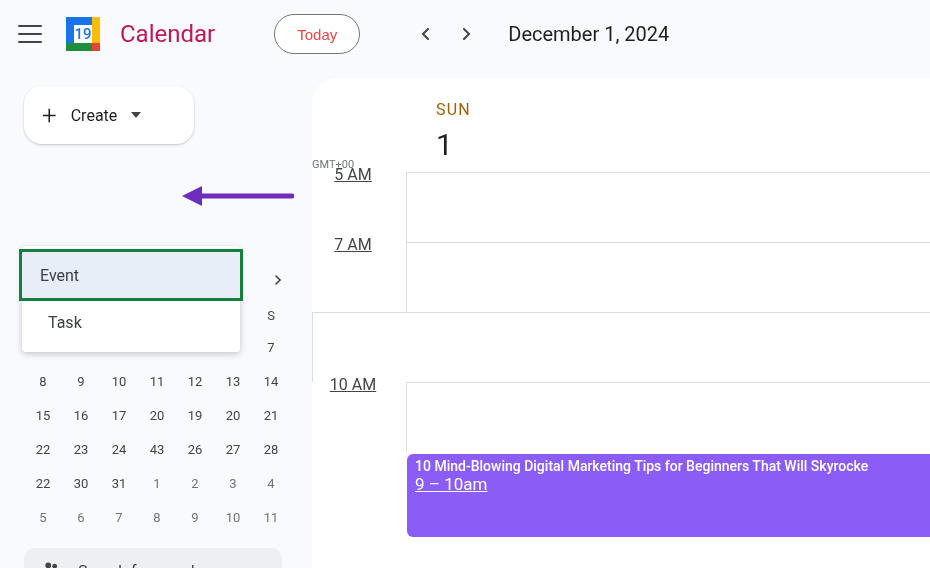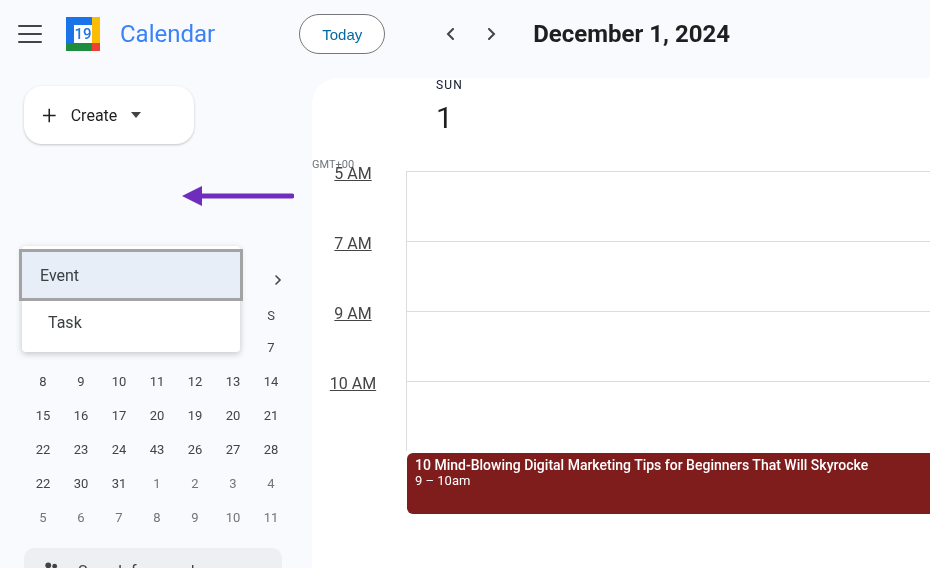--- a/index.html
+++ b/index.html
@@ -24,49 +24,49 @@
   .logo {
     width:42px; height:42px; position:relative; margin-right:10px;
   }
   .logo-sq { position:absolute; inset:4px 4px 4px 4px; background:#fff; border: none;}
   .logo-blue { position:absolute; top:4px; left:4px; width:34px; height:8px; background:#1a73e8;}
   .logo-blue2 { position:absolute; top:4px; left:4px; width:8px; height:34px; background:#1a73e8;}
   .logo-green { position:absolute; bottom:4px; left:4px; width:34px; height:8px; background:#1e8e3e;}
   .logo-yellow{ position:absolute; top:4px; right:4px; width:8px; height:34px; background:#fbbc04;}
   .logo-red { position:absolute; bottom:4px; right:4px; width:8px; height:8px; background:#ea4335;}
   .logo-day { position:absolute; inset:12px 12px 12px 12px; display:flex; align-items:center; justify-content:center; font-size:15px; font-weight:500; color:#1a73e8;}
-  .app-title { font-size:24px; font-weight:400; color:#3b82f6; margin-right:78px;}
+  .app-title { font-size:24px; font-weight:400; color:#be185d; margin-right:53px;}
   .today-btn {
     border:1px solid #747775; background:#fff; border-radius:22px;
-    height:40px; padding:0 22px; font-size:15px; color:#0369a1; cursor:pointer;
+    height:40px; padding:0 22px; font-size:15px; color:#ef4444; cursor:pointer;
   }
   .nav-arrows { display:flex; gap:4px; margin:0 18px 0 42px;}
   .nav-arrow { width:36px; height:36px; display:flex; align-items:center; justify-content:center; color:#444; cursor:pointer;}
-  .date-title { font-size:24px; font-weight:700; }
+  .date-title { font-size:20px; font-weight:400; }
   
   .sidebar {
     position:absolute; left:0; top:68px; width:296px; padding:18px 0 0 24px;
   }
   .create-btn {
     display:flex; align-items:center; gap:14px;
     background:#fff; border-radius:18px; height:58px; padding:0 18px;
     width:170px; box-shadow:0 1px 3px rgba(0,0,0,.15), 0 1px 2px rgba(0,0,0,.08);
     cursor:pointer; font-size:16px;
   }
   .plus { font-size:26px; font-weight:300; color:#1f1f1f; line-height:0;}
   .tri { width:0; height:0; border-left:5px solid transparent; border-right:5px solid transparent; border-top:6px solid #444;}
   .arrow-annotation { position:absolute; left:180px; top:108px; width:114px; height:40px; pointer-events:none;}
   
   .dropdown {
     position:absolute; left:22px; top:178px; width:218px;
     background:#fff; border-radius:4px; box-shadow:0 2px 6px rgba(60,64,67,.28);
     padding:6px 0; z-index:5;
   }
   .dropdown-item { height:48px; display:flex; align-items:center; padding:0 26px; font-size:16px; color:#3c4043; cursor:pointer;}
-  .dropdown-item.hl { background:#e8eef7; border:3px solid #a3a3a3; height:52px; margin:-3px; padding:0 18px;}
+  .dropdown-item.hl { background:#e8eef7; border:3px solid #15803d; height:52px; margin:-3px; padding:0 18px;}
   
   .minical { margin-top:116px; width:266px; font-size:13px; color:#444;}
   .minical-top { height:40px; display:flex; align-items:center; justify-content:flex-end; padding-right:0;}
   .chev { width:24px; height:24px; display:flex; align-items:center; justify-content:center; color:#444; cursor:pointer;}
   .minical-grid { display:grid; grid-template-columns:repeat(7, 38px); }
   .minical-cell { height:34px; display:flex; align-items:center; justify-content:center; cursor:pointer;}
   .minical-dow { color:#444; font-weight:400; height:30px;}
   .minical-other { color:#70757a;}
   
   .search-ppl {
@@ -74,34 +74,34 @@
     display:flex; align-items:center; gap:16px; padding:0 16px; color:#444;
   }
   
   .main {
     position:absolute; left:312px; top:78px; right:0; bottom:0;
     background:#fff; border-top-left-radius:26px;
   }
   .dayhdr { display:flex; }
   .tzcol { width:94px; }
   .daycol { flex:1; display:flex; flex-direction:column; align-items:flex-start; padding-left:30px;}
-  .dow-lbl { font-size:12px; color:#0f172a; letter-spacing:1.2px; }
+  .dow-lbl { font-size:16px; color:#a16207; letter-spacing:1.2px; margin-top:22px;}
   .daynum { font-size:30px; font-weight:400; margin-top:8px; margin-bottom:10px;}
   .tz-lbl { font-size:11px; color:#70757a; text-align:left; padding-right:10px; margin-top:80px;}
   .grid { position:relative; margin-top:0;}
   .hour-row { height:70px; display:flex; }
   .hour-lbl { width:94px; font-size:16px; color:#444; text-align:center; padding-right:12px; position:relative; top:-7px;text-decoration:underline;}
   .hour-cell { flex:1; border-top:1px solid #dadce0; border-left:1px solid #dadce0;}
   .event {
-    position:absolute; left:95px; right:0; top:292px; height:61px;
-    background:#7f1d1d; color:#fff; border-radius:6px 0 0 6px;
+    position:absolute; left:95px; right:0; top:292px; height:83px;
+    background:#8b5cf6; color:#fff; border-radius:6px 0 0 6px;
     padding:4px 8px; font-size:14px; font-weight:500; cursor:pointer;
     overflow:hidden;
   }
-  .event .time { font-weight:400; font-size:13px;}
+  .event .time { font-weight:400; font-size:17px;text-decoration:underline;}
 </style>
 </head>
 <body>
 
 <div class="header">
   <div class="menu-icon">
       <span></span>
       <span></span>
       <span></span>
     </div>
@@ -240,21 +240,20 @@
 
     <div class="hour-row">
         <div class="hour-lbl">5 AM</div>
         <div class="hour-cell"></div>
       </div>
       <div class="hour-row">
         <div class="hour-lbl">7 AM</div>
         <div class="hour-cell"></div>
       </div>
       <div class="hour-row">
-        <div class="hour-lbl">9 AM</div>
         <div class="hour-cell"></div>
       </div>
       <div class="hour-row">
         <div class="hour-lbl">10 AM</div>
         <div class="hour-cell"></div>
       </div>
       <div class="event" style="top: 282px;">
       <div>10 Mind-Blowing Digital Marketing Tips for Beginners That Will Skyrocke</div>
       <div class="time">9 – 10am</div>
     </div>

